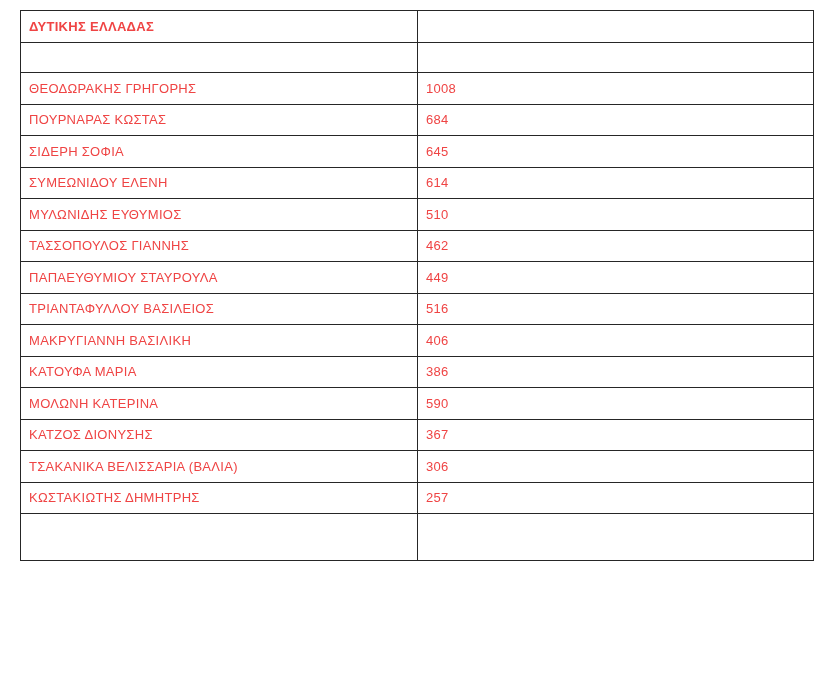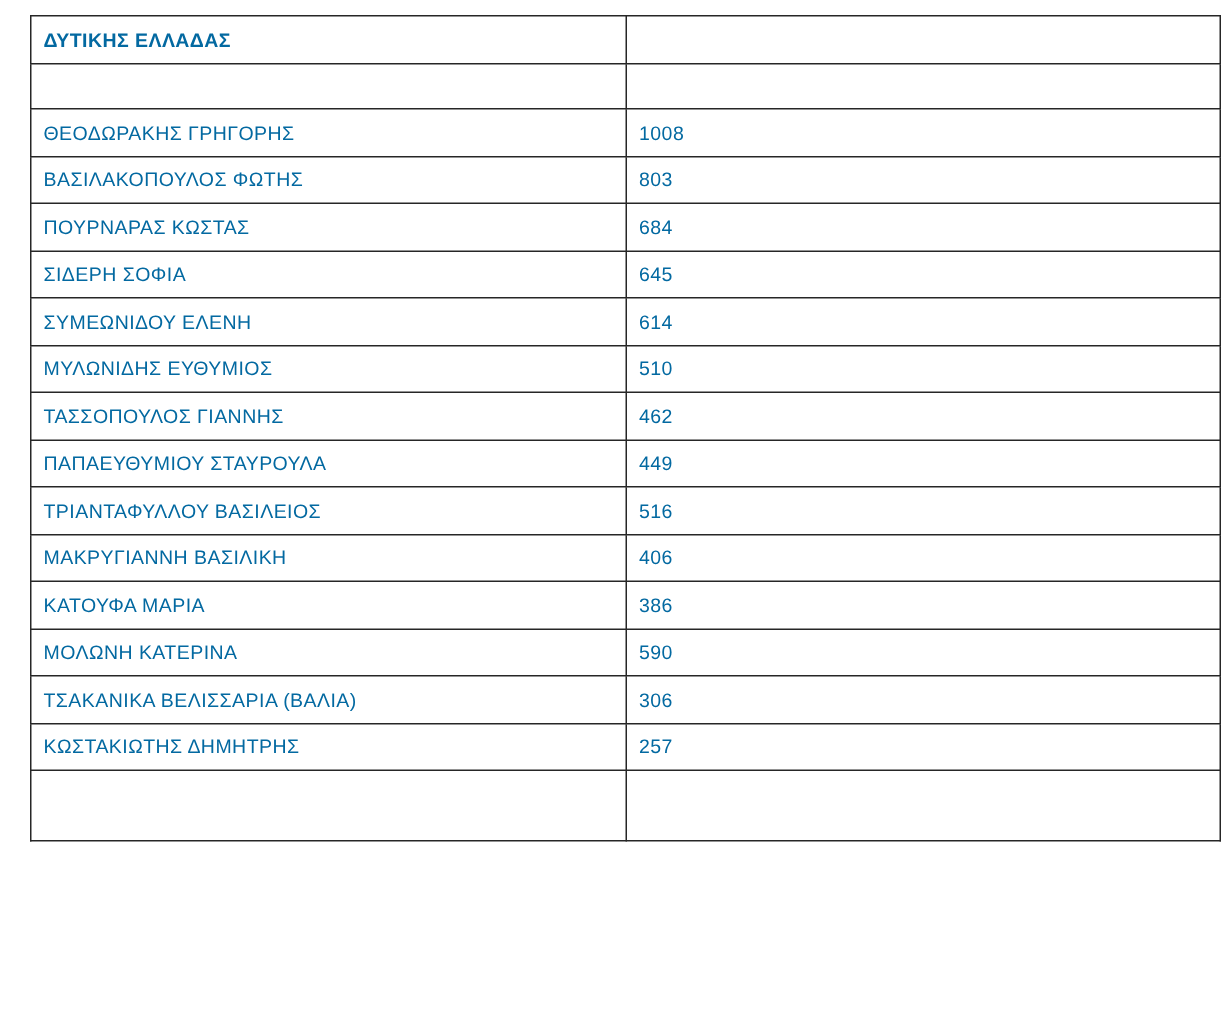--- a/index.html
+++ b/index.html
@@ -20,21 +20,21 @@
     table-layout: fixed;
   }
   col.c1 { width: 397px; }
   col.c2 { width: 396px; }
   table.results td {
     border: 1px solid #262626;
     height: 30.5px;
     padding: 0 6px 0 8px;
     font-size: 13px;
     letter-spacing: 0.3px;
-    color: #0369a1;
+    color: #ef4444;
     vertical-align: middle;
     white-space: nowrap;
     overflow: hidden;
   }
   tr.header-row td { font-weight: bold; }
   tr.spacer-row td { height: 29.5px; }
   tr.bottom-row td { height: 46px; }
 </style>
 </head>
 <body>
@@ -51,24 +51,20 @@
         <td class="value-cell"></td>
       </tr>
       <tr class="spacer-row">
         <td></td>
         <td></td>
       </tr>
 
       <tr class="data-row">
           <td class="name-cell">ΘΕΟΔΩΡΑΚΗΣ ΓΡΗΓΟΡΗΣ</td>
           <td class="value-cell">1008</td>
-        </tr>
-        <tr class="data-row">
-          <td class="name-cell">ΒΑΣΙΛΑΚΟΠΟΥΛΟΣ ΦΩΤΗΣ</td>
-          <td class="value-cell">803</td>
         </tr>
         <tr class="data-row">
           <td class="name-cell">ΠΟΥΡΝΑΡΑΣ ΚΩΣΤΑΣ</td>
           <td class="value-cell">684</td>
         </tr>
         <tr class="data-row">
           <td class="name-cell">ΣΙΔΕΡΗ ΣΟΦΙΑ</td>
           <td class="value-cell">645</td>
         </tr>
         <tr class="data-row">
@@ -97,20 +93,24 @@
         </tr>
         <tr class="data-row">
           <td class="name-cell">ΚΑΤΟΥΦΑ ΜΑΡΙΑ</td>
           <td class="value-cell">386</td>
         </tr>
         <tr class="data-row">
           <td class="name-cell">ΜΟΛΩΝΗ ΚΑΤΕΡΙΝΑ</td>
           <td class="value-cell">590</td>
         </tr>
         <tr class="data-row">
+          <td class="name-cell">ΚΑΤΖΟΣ ΔΙΟΝΥΣΗΣ</td>
+          <td class="value-cell">367</td>
+        </tr>
+        <tr class="data-row">
           <td class="name-cell">ΤΣΑΚΑΝΙΚΑ ΒΕΛΙΣΣΑΡΙΑ (ΒΑΛΙΑ)</td>
           <td class="value-cell">306</td>
         </tr>
         <tr class="data-row">
           <td class="name-cell">ΚΩΣΤΑΚΙΩΤΗΣ ΔΗΜΗΤΡΗΣ</td>
           <td class="value-cell">257</td>
         </tr>
         <tr class="bottom-row">
         <td></td>
         <td></td>

